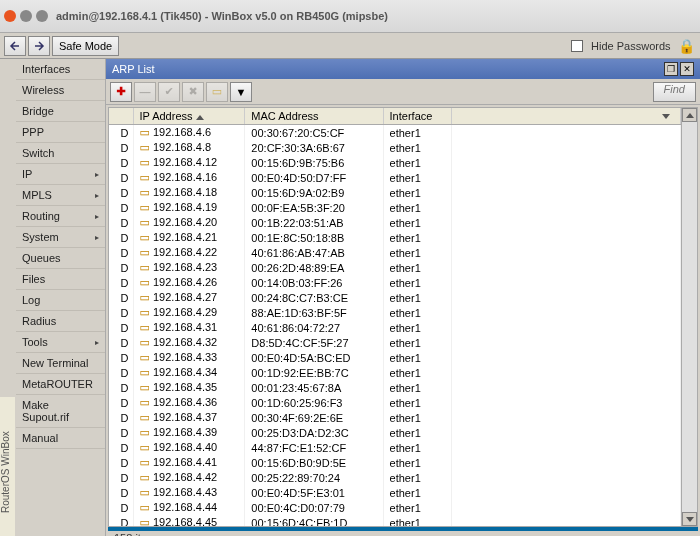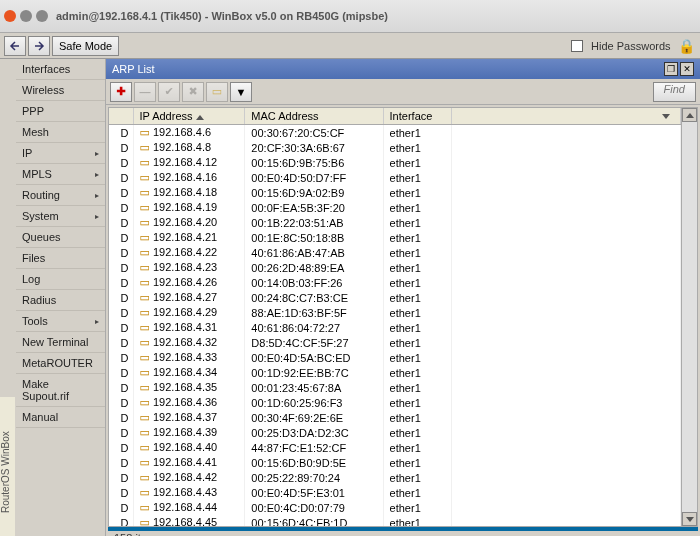--- a/index.html
+++ b/index.html
@@ -247,24 +247,27 @@
   <div class="sidebar">
     <div class="sidebar-vertical-label">RouterOS WinBox</div>
     <div class="sidebar-items" id="sidebar-items" style="margin-left:16px;">
         <div class="sidebar-item">
           <span>Interfaces</span>
         </div>
         <div class="sidebar-item">
           <span>Wireless</span>
         </div>
         <div class="sidebar-item">
+          <span>Bridge</span>
+        </div>
+        <div class="sidebar-item">
           <span>PPP</span>
         </div>
         <div class="sidebar-item">
-          <span>Mesh</span>
+          <span>Switch</span>
         </div>
         <div class="sidebar-item">
           <span>IP</span>
           <span class="submenu-arrow">▸</span>
         </div>
         <div class="sidebar-item">
           <span>MPLS</span>
           <span class="submenu-arrow">▸</span>
         </div>
         <div class="sidebar-item">

